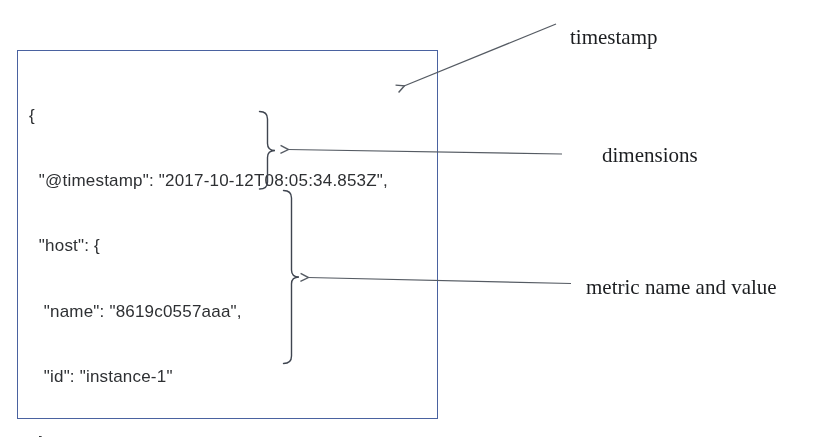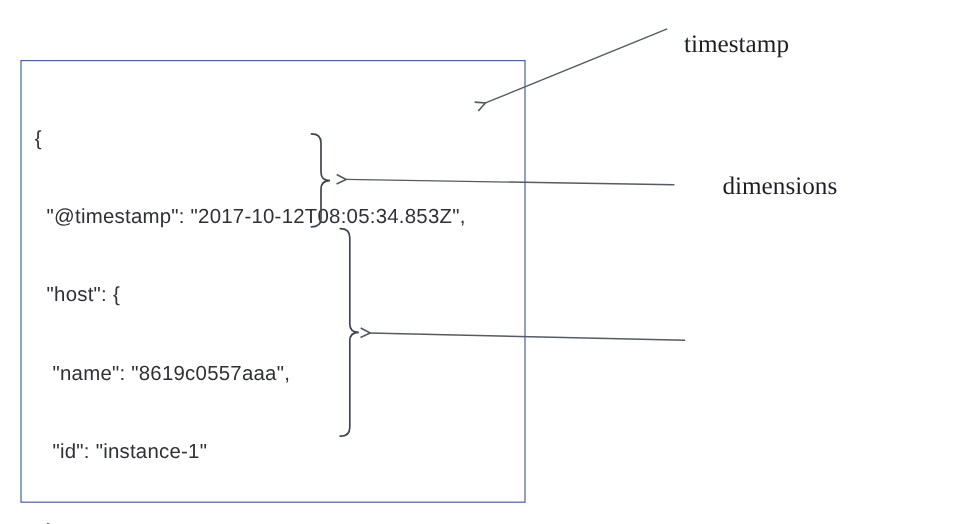--- a/index.html
+++ b/index.html
@@ -111,14 +111,15 @@
 
     <line class="arrow-line" x1="562" y1="154" x2="288" y2="149.5" marker-end="url(#arrowhead)"></line>
 
     <line class="arrow-line" x1="571" y1="283.5" x2="308" y2="277.5" marker-end="url(#arrowhead)"></line>
   </svg>
 
   <div class="label label-timestamp">timestamp</div>
 
   <div class="label label-dimensions">dimensions</div>
 
+  <div class="label label-metric">metric name and value</div>
 
 </div>
 
 </body></html>

